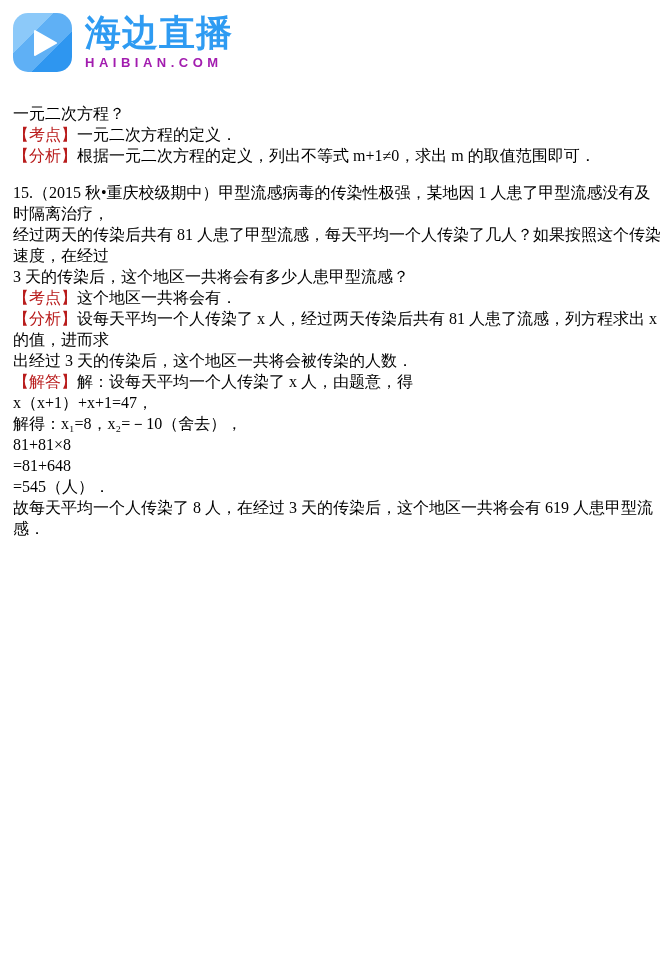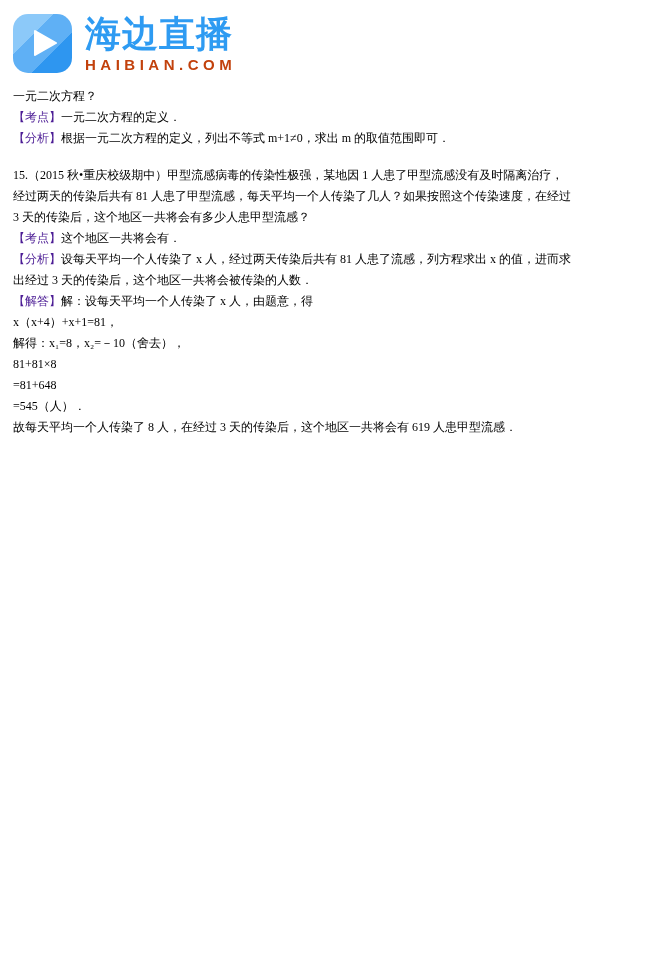--- a/index.html
+++ b/index.html
@@ -5,21 +5,21 @@
   html, body { margin: 0; padding: 0; background: #ffffff; }
   body {
     width: 671px; height: 979px;
     overflow: hidden;
     font-family: "Liberation Serif", "DejaVu Serif", serif;
     position: relative;
   }
   
   .logo {
     display: flex;
-    align-items: center;
+    align-items: flex-start;
     margin: 13px 0 4px 13px;
     gap: 13px;
     height: 60px;
   }
   .logo-icon {
     width: 59px; height: 59px;
     border-radius: 15px;
     background: linear-gradient(135deg,
       #8cc9f9 0%, #8cc9f9 34%,
       #5fb0f5 34%, #5fb0f5 66%,
@@ -33,35 +33,35 @@
     font-family: "Liberation Sans", "DejaVu Sans", sans-serif;
     font-weight: 700;
     font-size: 36px;
     line-height: 40px;
     letter-spacing: 1px;
     color: #2e9bf2;
   }
   .logo-en {
     font-family: "Liberation Sans", "DejaVu Sans", sans-serif;
     font-weight: 700;
-    font-size: 15px;
+    font-size: 13px;
     letter-spacing: 4.5px;
-    color: #c2410c;
+    color: #a21caf;
     margin-top: 2px;
   }
   
   .doc {
-    margin: 13px 10px 0 13px;
-    font-size: 12px;
+    margin: 30px 10px 0 13px;
+    font-size: 16px;
     line-height: 21px;
     color: #000000;
   }
   .line { margin: 0; min-height: 21px; }
   .line.blank { height: 16px; min-height: 16px; line-height: 16px; overflow: hidden; }
-  .line .tag { color: #4c1d95; text-align: center; }
+  .line .tag { color: #b91c1c; text-align: center; }
   .line .txt { color: #000000; }
 </style>
 </head>
 <body>
 
 <div class="logo">
   <div class="logo-icon">
     <span>
       <svg width="23" height="26" viewBox="0 0 23 26">
         <polygon points="1,1 22,13 1,25" fill="#ffffff" stroke="#ffffff" stroke-width="2" stroke-linejoin="round"></polygon>
@@ -79,19 +79,19 @@
     <p class="line"><span class="tag">【考点】</span><span class="txt">一元二次方程的定义．</span></p>
     <p class="line"><span class="tag">【分析】</span><span class="txt">根据一元二次方程的定义，列出不等式 m+1≠0，求出 m 的取值范围即可．</span></p>
     <p class="line blank"><span class="tag"></span><span class="txt"></span></p>
     <p class="line"><span class="tag"></span><span class="txt">15.（2015 秋•重庆校级期中）甲型流感病毒的传染性极强，某地因 1 人患了甲型流感没有及时隔离治疗，</span></p>
     <p class="line"><span class="tag"></span><span class="txt">经过两天的传染后共有 81 人患了甲型流感，每天平均一个人传染了几人？如果按照这个传染速度，在经过</span></p>
     <p class="line"><span class="tag"></span><span class="txt">3 天的传染后，这个地区一共将会有多少人患甲型流感？</span></p>
     <p class="line"><span class="tag">【考点】</span><span class="txt">这个地区一共将会有．</span></p>
     <p class="line"><span class="tag">【分析】</span><span class="txt">设每天平均一个人传染了 x 人，经过两天传染后共有 81 人患了流感，列方程求出 x 的值，进而求</span></p>
     <p class="line"><span class="tag"></span><span class="txt">出经过 3 天的传染后，这个地区一共将会被传染的人数．</span></p>
     <p class="line"><span class="tag">【解答】</span><span class="txt">解：设每天平均一个人传染了 x 人，由题意，得</span></p>
-    <p class="line"><span class="tag"></span><span class="txt">x（x+4）+x+1=81，</span></p>
+    <p class="line"><span class="tag"></span><span class="txt">x（x+1）+x+1=47，</span></p>
     <p class="line"><span class="tag"></span><span class="txt">解得：x₁=8，x₂=－10（舍去），</span></p>
     <p class="line"><span class="tag"></span><span class="txt">81+81×8</span></p>
     <p class="line"><span class="tag"></span><span class="txt">=81+648</span></p>
     <p class="line"><span class="tag"></span><span class="txt">=545（人）．</span></p>
     <p class="line"><span class="tag"></span><span class="txt">故每天平均一个人传染了 8 人，在经过 3 天的传染后，这个地区一共将会有 619 人患甲型流感．</span></p>
   </div>
 
 </body></html>

